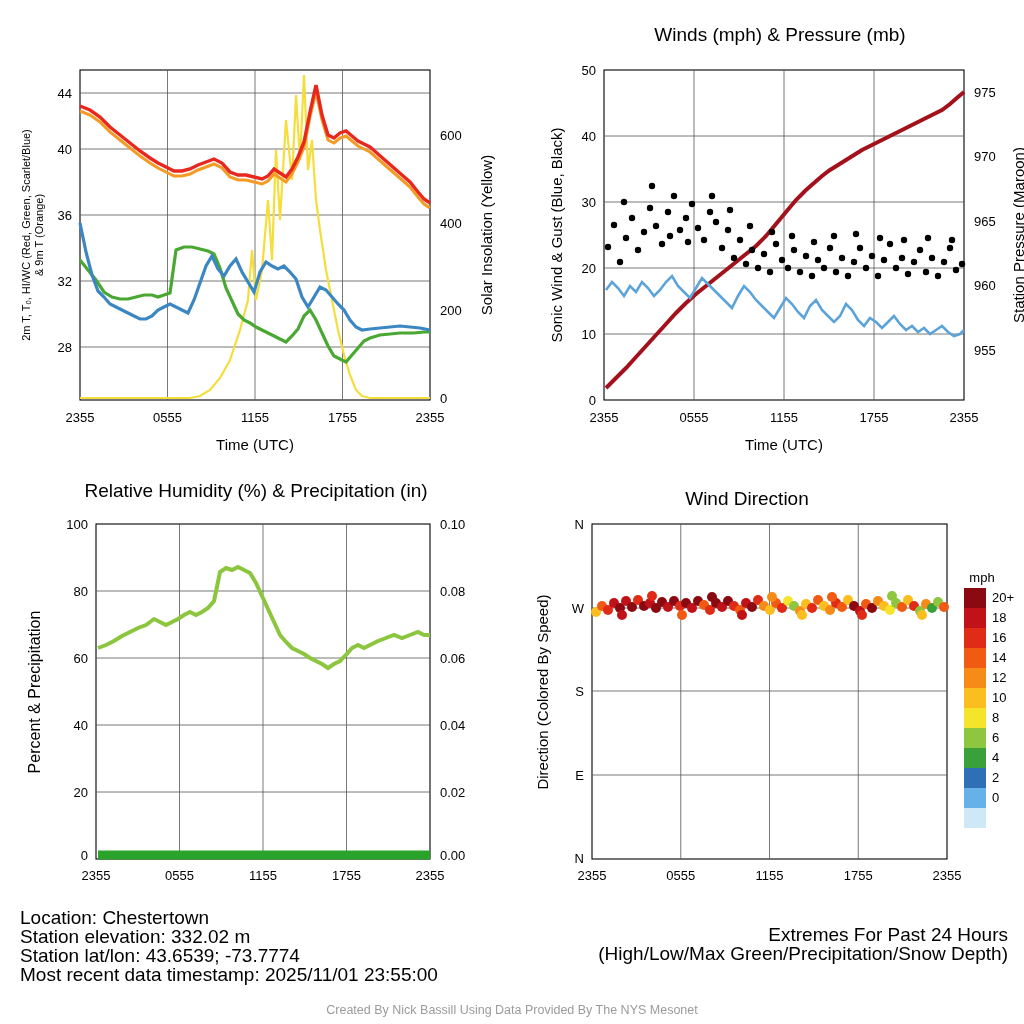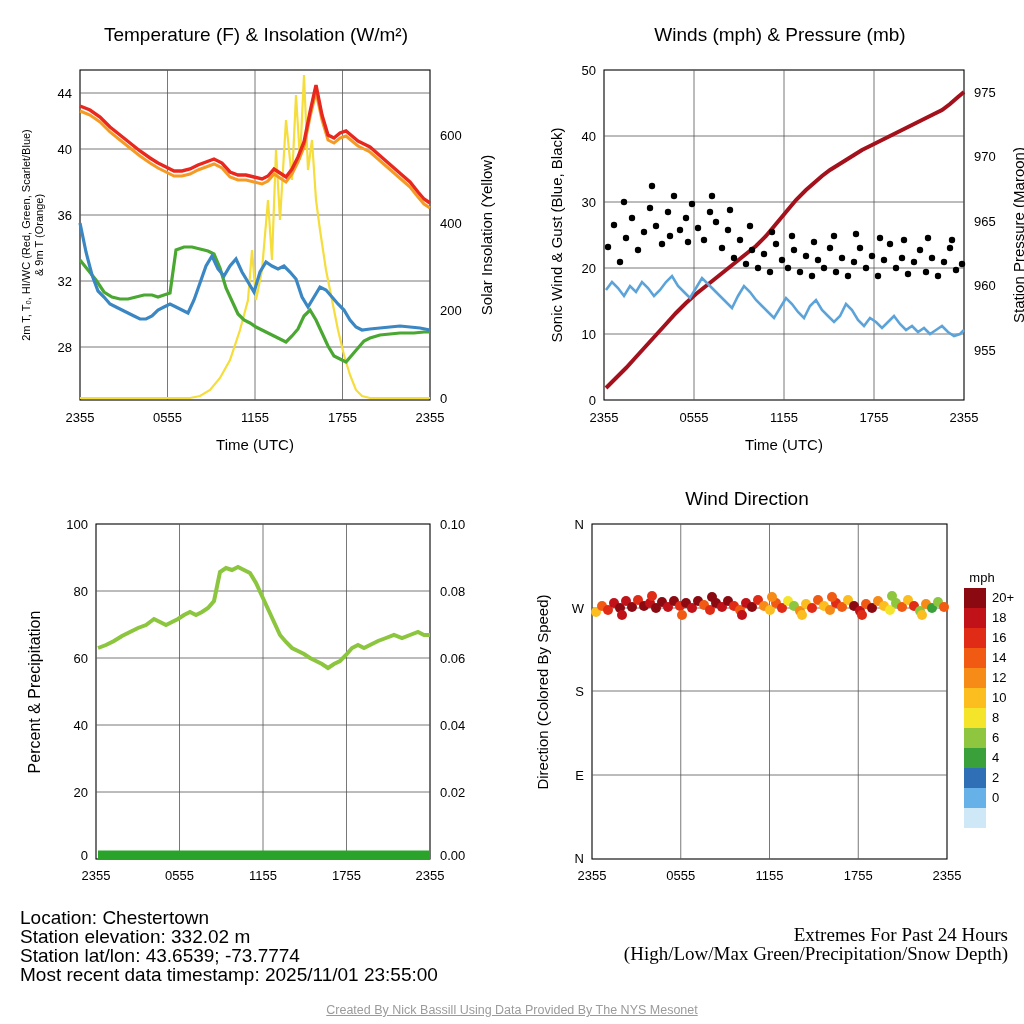--- a/index.html
+++ b/index.html
@@ -4,30 +4,29 @@
 <style>
   html,body{margin:0;padding:0;background:#ffffff;}
   body{width:1024px;height:1024px;font-family:"Liberation Sans",sans-serif;color:#000;position:relative;overflow:hidden;}
   .panel{position:absolute;}
   .title{text-align:center;font-size:19px;}
   .axis-label{font-size:15px;}
   .tick{font-size:13px;}
   svg{display:block;}
   .footer{position:absolute;font-size:19px;line-height:19px;}
   .footer-left{left:20px;top:908px;}
-  .footer-right{right:16px;top:925px;text-align:right;font-family:Liberation Serif, serif;}
+  .footer-right{right:16px;top:925px;text-align:right;}
   .red-ext{color:#e8281e;font-weight:bold;}
-  .credit{position:absolute;left:0;right:0;top:1003px;text-align:center;font-size:12.5px;color:#9b9b9b;text-decoration:underline;}
+  .credit{position:absolute;left:0;right:0;top:1003px;text-align:center;font-size:12.5px;color:#9b9b9b;}
   .legend-title{font-size:13px;}
 </style>
 </head>
 <body>
 
 <div class="panel" style="left:0;top:0;width:512px;height:470px;">
-  <div class="title" style="width:512px;position:absolute;top:24px;">Temperature (F) &amp; Insolation (W/m²)</div>
   <svg width="512" height="470">
 
     <rect x="80" y="70" width="350" height="330" fill="none" stroke="#000" stroke-width="1.1"></rect>
 
     <line x1="167.5" y1="70" x2="167.5" y2="400" stroke="#555" stroke-width="0.8"></line>
     <line x1="255" y1="70" x2="255" y2="400" stroke="#555" stroke-width="0.8"></line>
     <line x1="342.5" y1="70" x2="342.5" y2="400" stroke="#555" stroke-width="0.8"></line>
 
     <line x1="80" y1="347" x2="430" y2="347" stroke="#555" stroke-width="0.8"></line>
     <line x1="80" y1="281" x2="430" y2="281" stroke="#555" stroke-width="0.8"></line>
@@ -182,20 +181,21 @@
     <text class="tick" x="260" y="422" text-anchor="middle">1155</text>
     <text class="tick" x="350" y="422" text-anchor="middle">1755</text>
     <text class="tick" x="440" y="422" text-anchor="middle">2355</text>
     <text class="axis-label" x="260" y="450" text-anchor="middle">Time (UTC)</text>
     <text x="38" y="235" text-anchor="middle" transform="rotate(-90 38 235)" style="font-size:15px;">Sonic Wind &amp; Gust (Blue, Black)</text>
     <text x="500" y="235" text-anchor="middle" transform="rotate(-90 500 235)" style="font-size:15px;">Station Pressure (Maroon)</text>
   </svg>
 </div>
 
 <div class="panel" style="left:0;top:460px;width:512px;height:440px;">
+  <div class="title" style="width:512px;position:absolute;top:20px;">Relative Humidity (%) &amp; Precipitation (in)</div>
   <svg width="512" height="440">
     <rect x="96" y="64" width="334" height="335" fill="none" stroke="#000" stroke-width="1.1"></rect>
     <line x1="179.5" y1="64" x2="179.5" y2="399" stroke="#555" stroke-width="0.8"></line>
     <line x1="263" y1="64" x2="263" y2="399" stroke="#555" stroke-width="0.8"></line>
     <line x1="346.5" y1="64" x2="346.5" y2="399" stroke="#555" stroke-width="0.8"></line>
     <line x1="96" y1="332" x2="430" y2="332" stroke="#555" stroke-width="0.8"></line>
     <line x1="96" y1="265" x2="430" y2="265" stroke="#555" stroke-width="0.8"></line>
     <line x1="96" y1="198" x2="430" y2="198" stroke="#555" stroke-width="0.8"></line>
     <line x1="96" y1="131" x2="430" y2="131" stroke="#555" stroke-width="0.8"></line>
 

